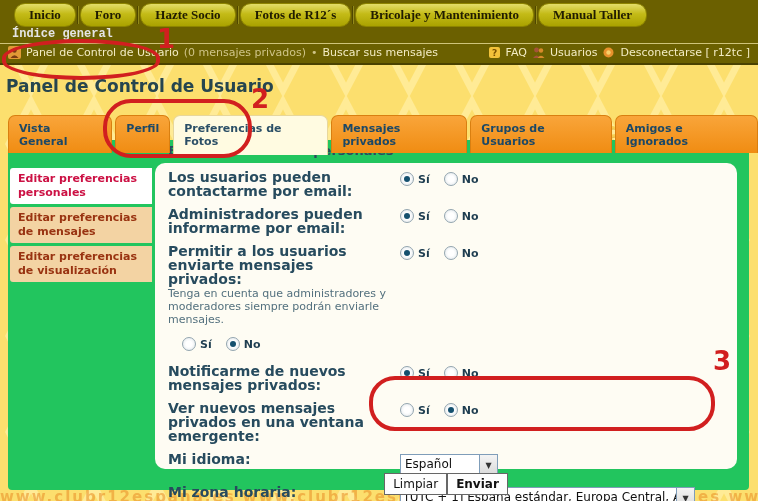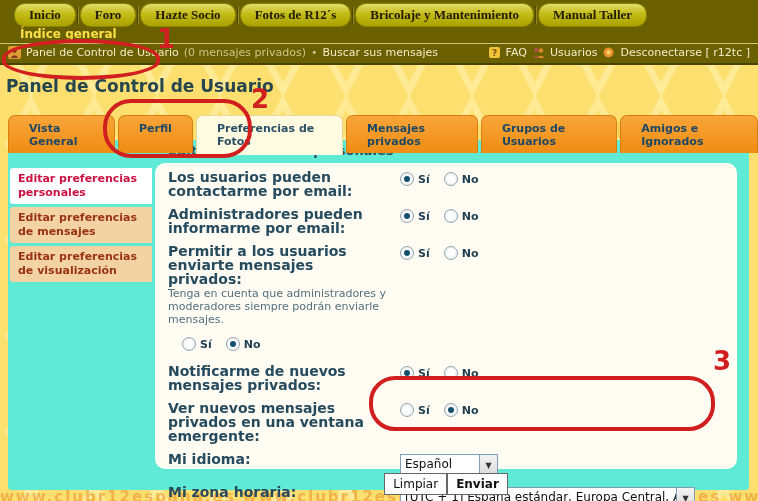--- a/index.html
+++ b/index.html
@@ -8,45 +8,45 @@
   .bgsvg{position:absolute;left:0;top:0;z-index:0;}
 
   
   .olive{position:absolute;left:0;top:0;width:758px;height:63px;background:#6b6000;border-bottom:2px solid #4a4200;z-index:2;}
   .topnav{position:absolute;left:14px;top:3px;display:flex;align-items:center;gap:1px;}
   .navbtn{display:inline-block;padding:3px 14px;border-radius:11px;border:1px solid #8d8400;
           background:linear-gradient(#e3dd6a,#c4bb17 45%,#aaa200);color:#201c00;
           font-family:"Liberation Serif","DejaVu Serif",serif;font-weight:bold;font-size:13px;cursor:pointer;}
   .navsep{width:0;height:18px;border-left:1px solid #4f4700;border-right:1px solid #938a1a;}
   .indexbar{position:absolute;left:0;top:26px;width:758px;height:17px;border-bottom:1px solid #cfc47a;}
-  .indexbar .t{position:absolute;left:20px;top:1px;font-size:12px;font-weight:bold;color:#fde047;}
+  .indexbar .t{position:absolute;left:12px;top:1px;font-size:12px;font-weight:bold;color:#e5e5e5;font-family:Liberation Mono, monospace;}
   .crumbs{position:absolute;left:0;top:44px;width:758px;height:19px;font-size:11px;color:#f3ecc3;}
   .crumbL{position:absolute;left:8px;top:2px;display:flex;align-items:center;gap:5px;}
   .crumbR{position:absolute;right:8px;top:2px;display:flex;align-items:center;gap:5px;}
   .crumbs a{color:#f3ecc3;text-decoration:none;cursor:pointer;}
   .dim{color:#cfc487;}
   .mini{width:13px;height:13px;display:inline-block;vertical-align:middle;}
 
   
   .ptitle{position:absolute;left:6px;top:76px;font-size:17px;font-weight:600;color:#25454f;z-index:2;}
 
   
   .wmark{position:absolute;left:545px;top:118px;font-size:20px;font-weight:bold;letter-spacing:-0.5px;
          color:#f6cf52;text-shadow:1px 1px 0 #e9bc44;z-index:1;}
   .wmark2{position:absolute;left:0;top:488px;width:758px;font-size:15px;font-weight:bold;color:rgba(231,141,38,.55);
           letter-spacing:2px;white-space:nowrap;z-index:1;}
 
   
   .tabs{position:absolute;left:8px;top:115px;display:flex;gap:3px;z-index:3;}
-  .tab{padding:6px 20px 5px;border-radius:7px 7px 0 0;background:linear-gradient(#f9a53a,#f08c12);
+  .tab{padding:6px 10px 5px;border-radius:7px 7px 0 0;background:linear-gradient(#f9a53a,#f08c12);
        border:1px solid #d97f10;border-bottom:none;color:#1c4866;font-size:11px;font-weight:bold;cursor:pointer;}
   .tab.active{background:#fffbe1;border-color:#e8d79a;color:#2b4f66;padding-bottom:7px;margin-bottom:-2px;}
 
   
-  .content{position:absolute;left:8px;top:140px;width:741px;height:350px;background:#5eead4;border-radius:4px;z-index:2;}
+  .content{position:absolute;left:8px;top:140px;width:741px;height:350px;background:#22c55e;border-radius:4px;z-index:2;}
   .pheading{position:absolute;left:160px;top:3px;font-size:13px;font-weight:bold;color:#2c4a5e;}
   .whitepanel{position:absolute;left:147px;top:23px;width:582px;height:306px;background:#fefcf3;border-radius:10px;}
 
   
   .side{position:absolute;left:2px;top:28px;width:142px;display:flex;flex-direction:column;gap:3px;}
   .sitem{padding:4px 8px;font-size:11px;font-weight:bold;color:#993311;background:#f3d3a3;cursor:pointer;
          border-radius:3px 0 0 3px;line-height:14px;}
   .sitem.active{background:#ffffff;color:#cc1144;}
 
   

